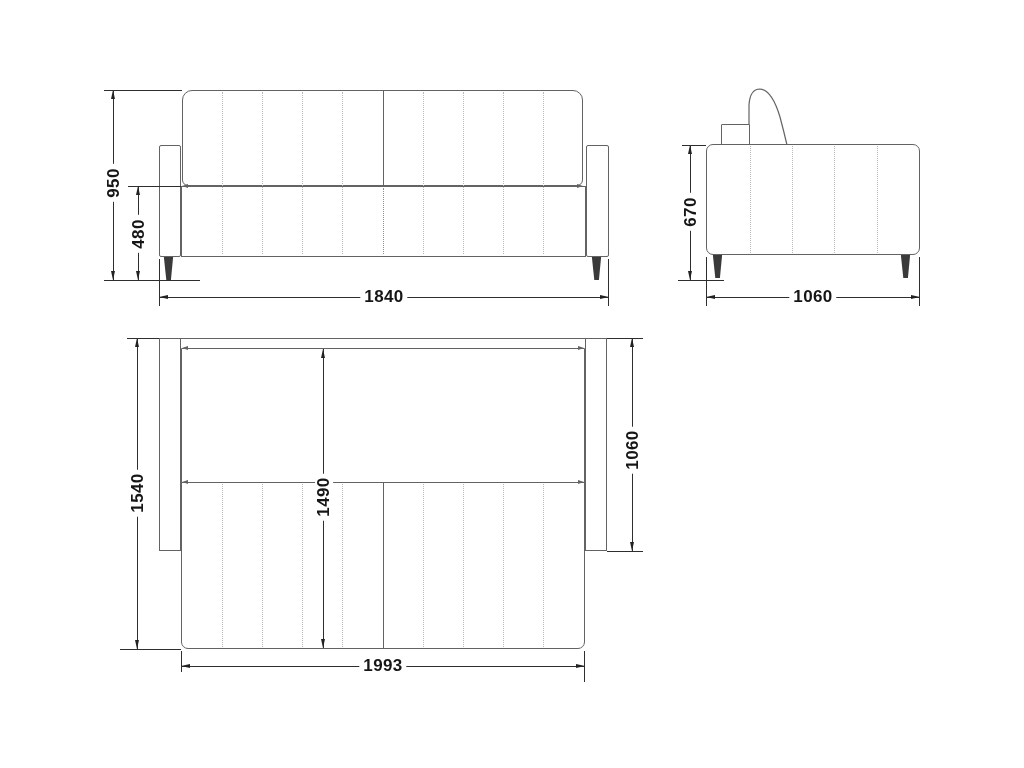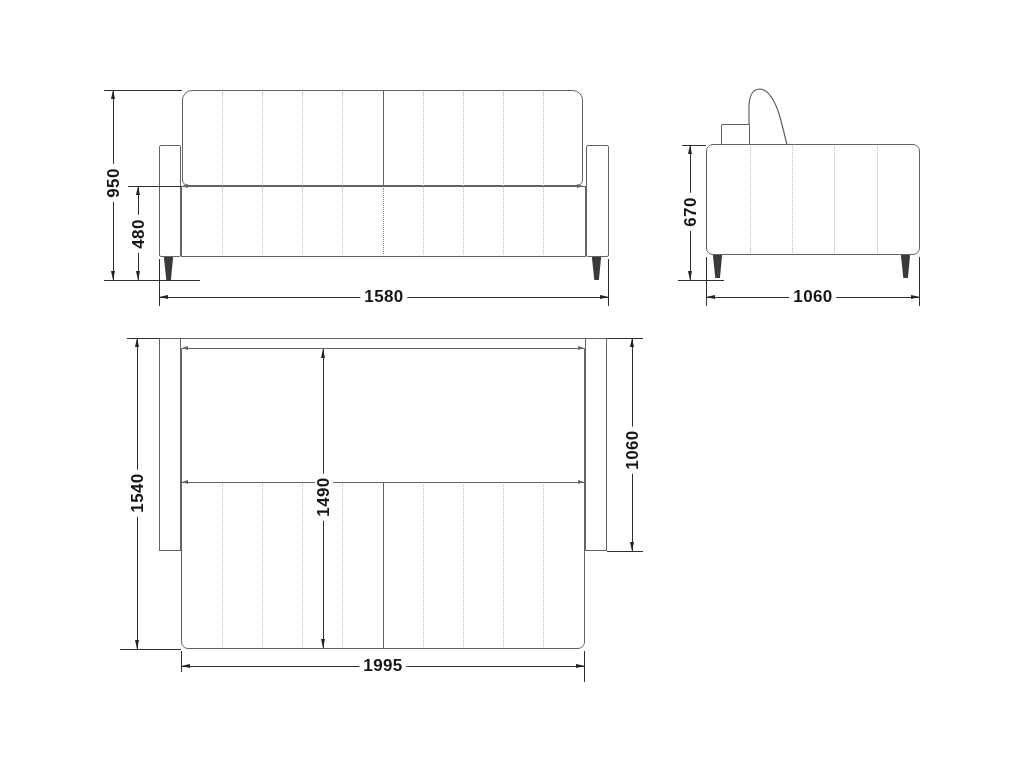--- a/index.html
+++ b/index.html
@@ -79,21 +79,21 @@
 
     <div class="ld" style="left:104px; top:90px;  width:78px; height:1px;"></div>
     <div class="ld" style="left:128px; top:186px; width:53px; height:1px;"></div>
     <div class="ld" style="left:104px; top:280px; width:96px; height:1px;"></div>
 
     <div class="ld" style="left:159px; top:297px; width:450px; height:1px;"></div>
     <div class="a a-lf" style="left:159px; top:295px;"></div>
     <div class="a a-rt" style="left:600px; top:295px;"></div>
     <div class="ld" style="left:159px; top:259px; width:1px; height:47px;"></div>
     <div class="ld" style="left:608px; top:259px; width:1px; height:47px;"></div>
-    <div class="lab" style="left:384px; top:297px;">1580</div>
+    <div class="lab" style="left:384px; top:297px;">1840</div>
   </div>
 
   <div class="abs">
 
     <svg class="shape" style="left:745px; top:87px;" width="46" height="60" viewBox="0 0 46 60">
       <path d="M4,58 L4,18 Q5,2 15,2 Q27,3 35,30 Q39,45 42,58 Z" fill="#ffffff" stroke="#636363" stroke-width="1.2"></path>
     </svg>
 
     <div class="box" style="left:721px; top:124px; width:29px; height:21px; border-radius:1px;"></div>
 
@@ -166,16 +166,16 @@
     <div class="a a-dn" style="left:630px; top:542px;"></div>
     <div class="lab rot" style="left:633px; top:450px;">1060</div>
     <div class="ld" style="left:607px; top:338px; width:36px; height:1px;"></div>
     <div class="ld" style="left:607px; top:551px; width:36px; height:1px;"></div>
 
     <div class="ld" style="left:181px; top:666px; width:404px; height:1px;"></div>
     <div class="a a-lf" style="left:181px; top:664px;"></div>
     <div class="a a-rt" style="left:576px; top:664px;"></div>
     <div class="ld" style="left:181px; top:651px; width:1px; height:21px;"></div>
     <div class="ld" style="left:584px; top:651px; width:1px; height:31px;"></div>
-    <div class="lab" style="left:383px; top:666px;">1995</div>
+    <div class="lab" style="left:383px; top:666px;">1993</div>
   </div>
 
 </div>
 
 </body></html>

